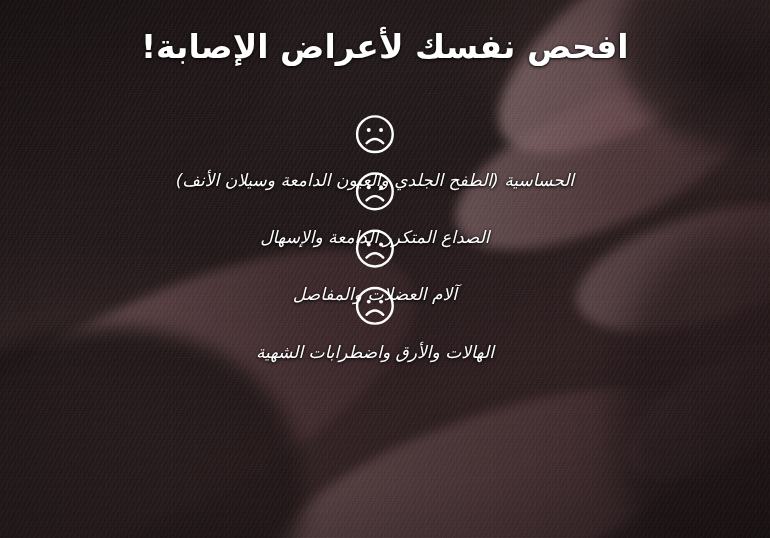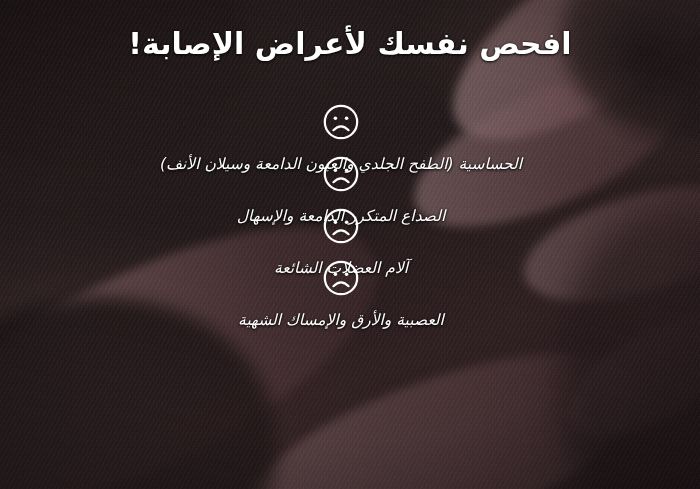--- a/index.html
+++ b/index.html
@@ -255,31 +255,31 @@
 
       <div class="symptom-row">
         <span class="sad-icon">
           <svg viewBox="0 0 38 38" width="38" height="38" aria-hidden="true">
             <circle cx="19" cy="19" r="16.2" fill="none" stroke="#ffffff" stroke-width="2.2"></circle>
             <circle cx="13.4" cy="15.2" r="1.8" fill="#ffffff"></circle>
             <circle cx="24.6" cy="15.2" r="1.8" fill="#ffffff"></circle>
             <path d="M11.4 27.2 Q19 19.4 26.6 27.2" fill="none" stroke="#ffffff" stroke-width="2.2" stroke-linecap="round"></path>
           </svg>
         </span>
-        <span class="symptom-text">آلام العضلات الشائعة</span>
-      </div>
-
-      <div class="symptom-row">
-        <span class="sad-icon">
-          <svg viewBox="0 0 38 38" width="38" height="38" aria-hidden="true">
-            <circle cx="19" cy="19" r="16.2" fill="none" stroke="#ffffff" stroke-width="2.2"></circle>
-            <circle cx="13.4" cy="15.2" r="1.8" fill="#ffffff"></circle>
-            <circle cx="24.6" cy="15.2" r="1.8" fill="#ffffff"></circle>
-            <path d="M11.4 27.2 Q19 19.4 26.6 27.2" fill="none" stroke="#ffffff" stroke-width="2.2" stroke-linecap="round"></path>
-          </svg>
-        </span>
-        <span class="symptom-text">العصبية والأرق والإمساك الشهية</span>
+        <span class="symptom-text">آلام العضلات والمفاصل</span>
+      </div>
+
+      <div class="symptom-row">
+        <span class="sad-icon">
+          <svg viewBox="0 0 38 38" width="38" height="38" aria-hidden="true">
+            <circle cx="19" cy="19" r="16.2" fill="none" stroke="#ffffff" stroke-width="2.2"></circle>
+            <circle cx="13.4" cy="15.2" r="1.8" fill="#ffffff"></circle>
+            <circle cx="24.6" cy="15.2" r="1.8" fill="#ffffff"></circle>
+            <path d="M11.4 27.2 Q19 19.4 26.6 27.2" fill="none" stroke="#ffffff" stroke-width="2.2" stroke-linecap="round"></path>
+          </svg>
+        </span>
+        <span class="symptom-text">الهالات والأرق واضطرابات الشهية</span>
       </div>
 
 
     </div>
   </div>
 </div>
 
 </body></html>

